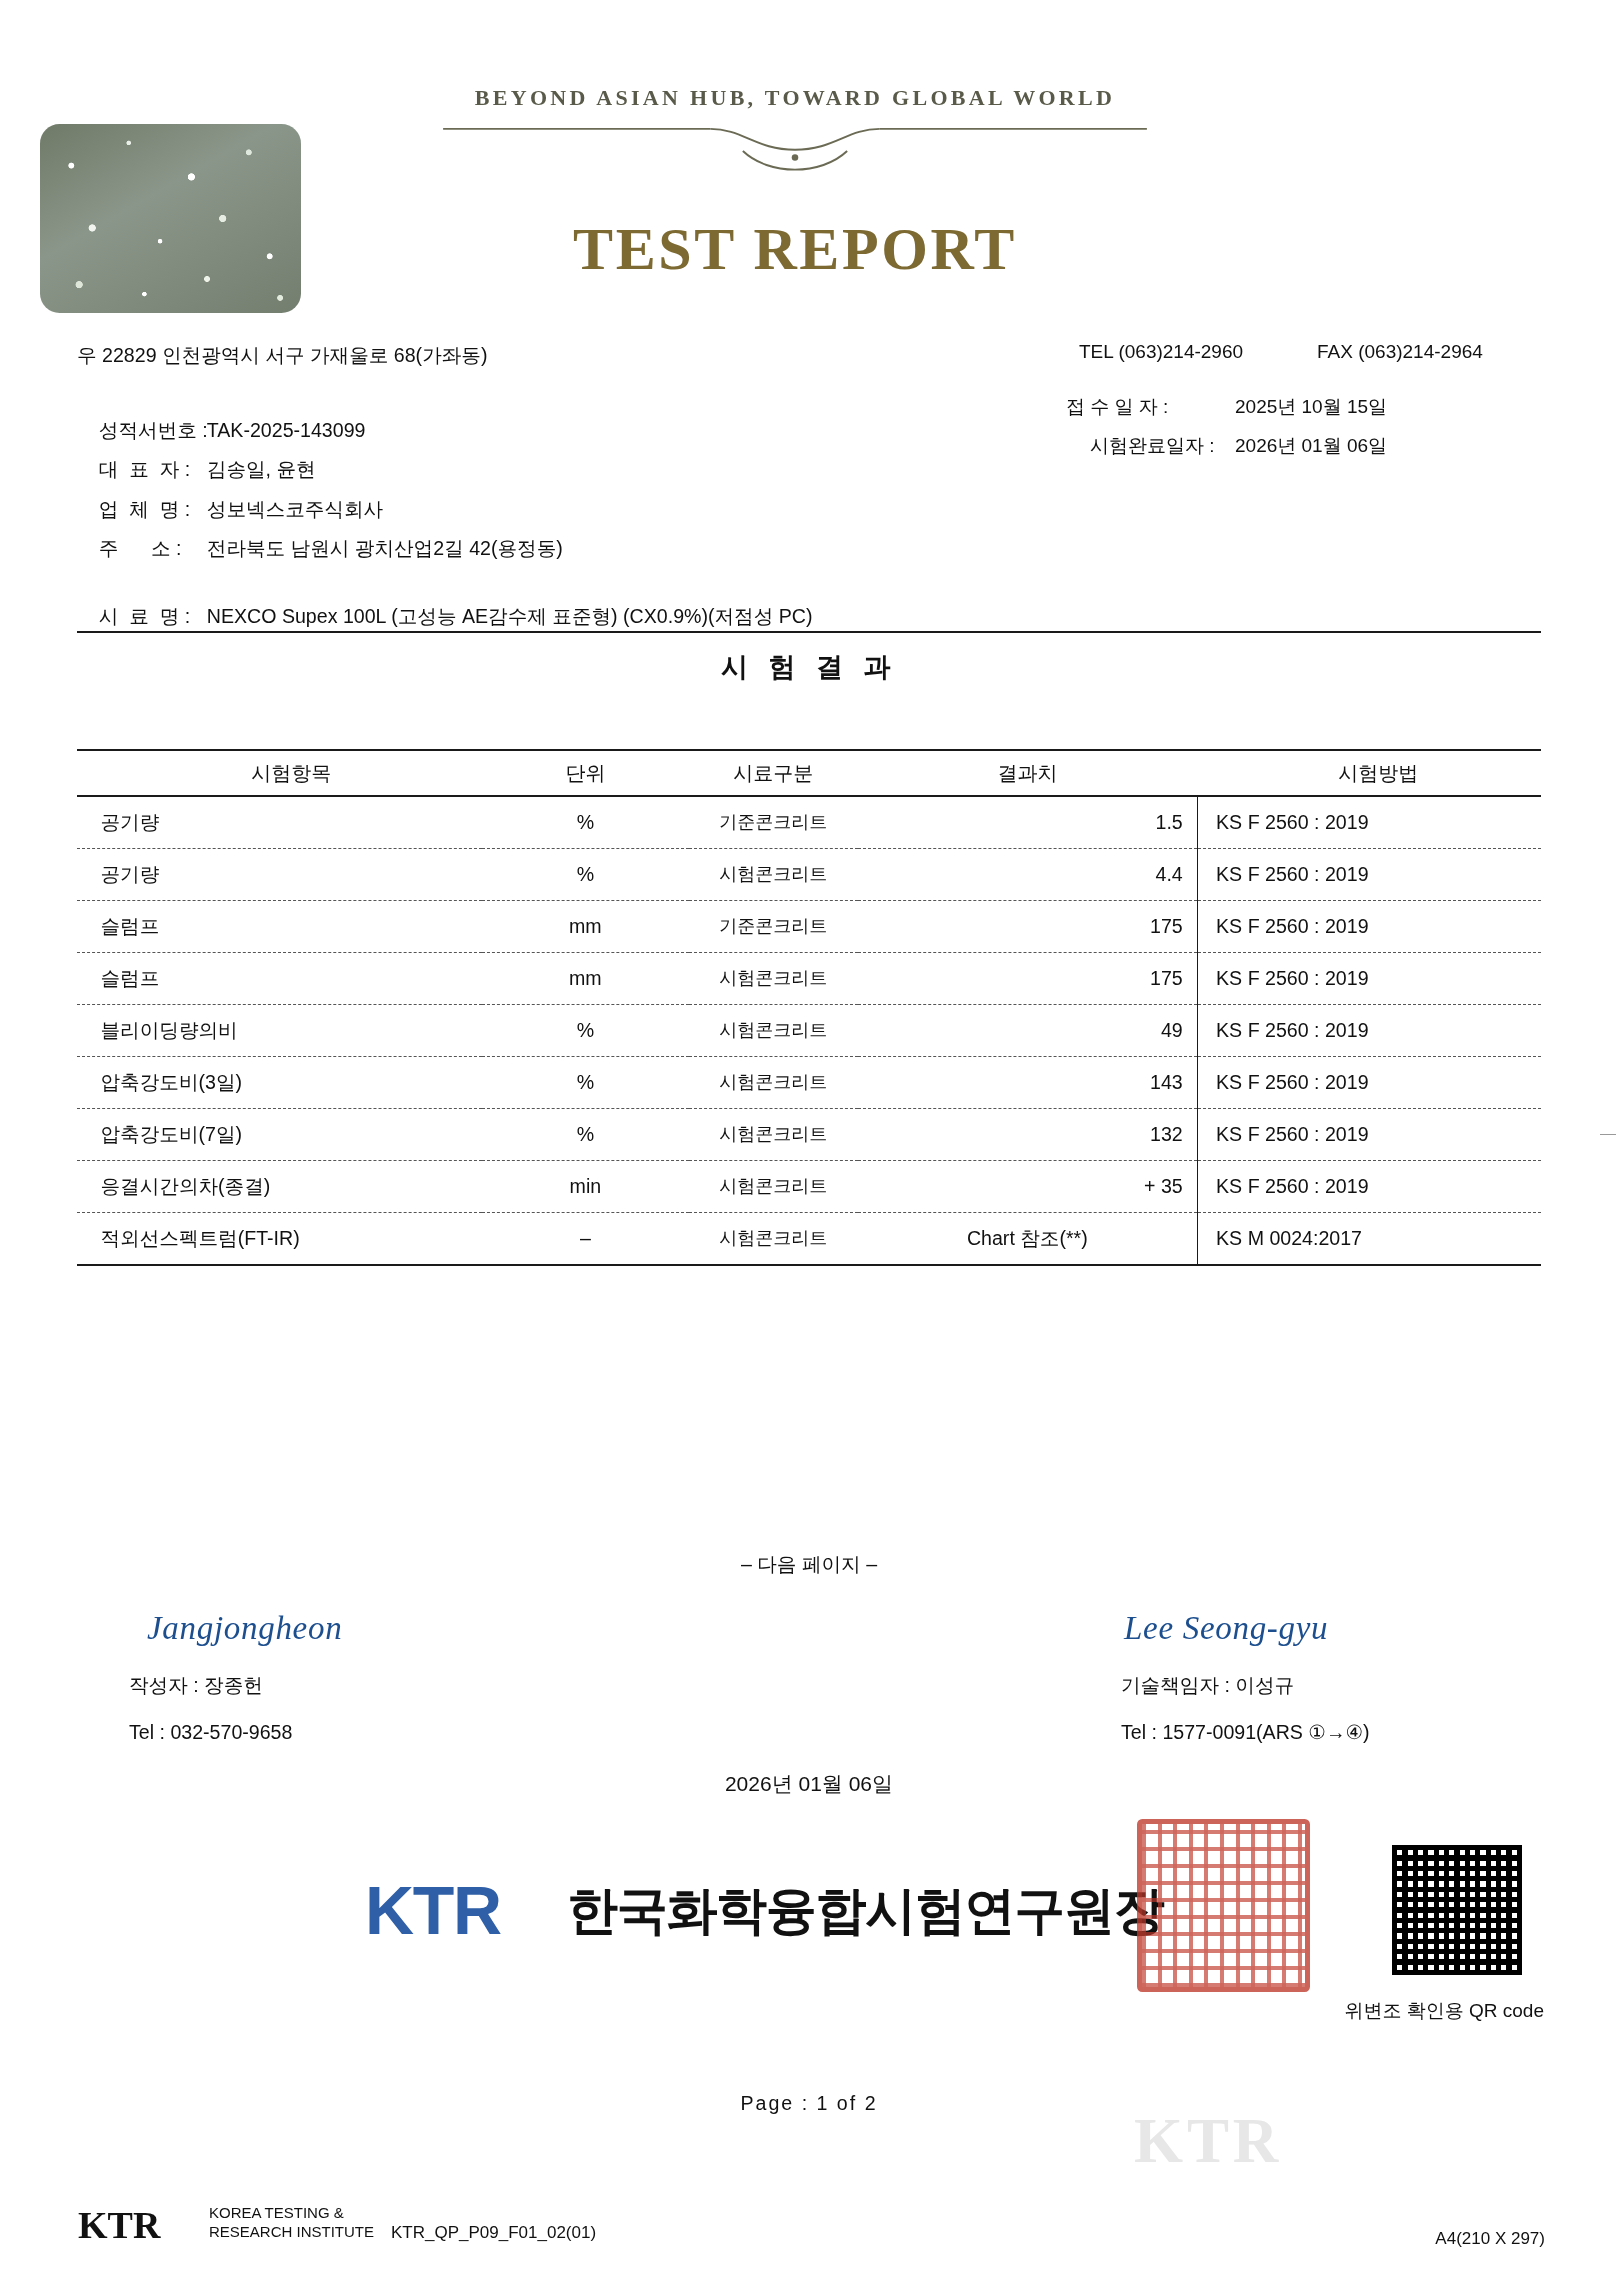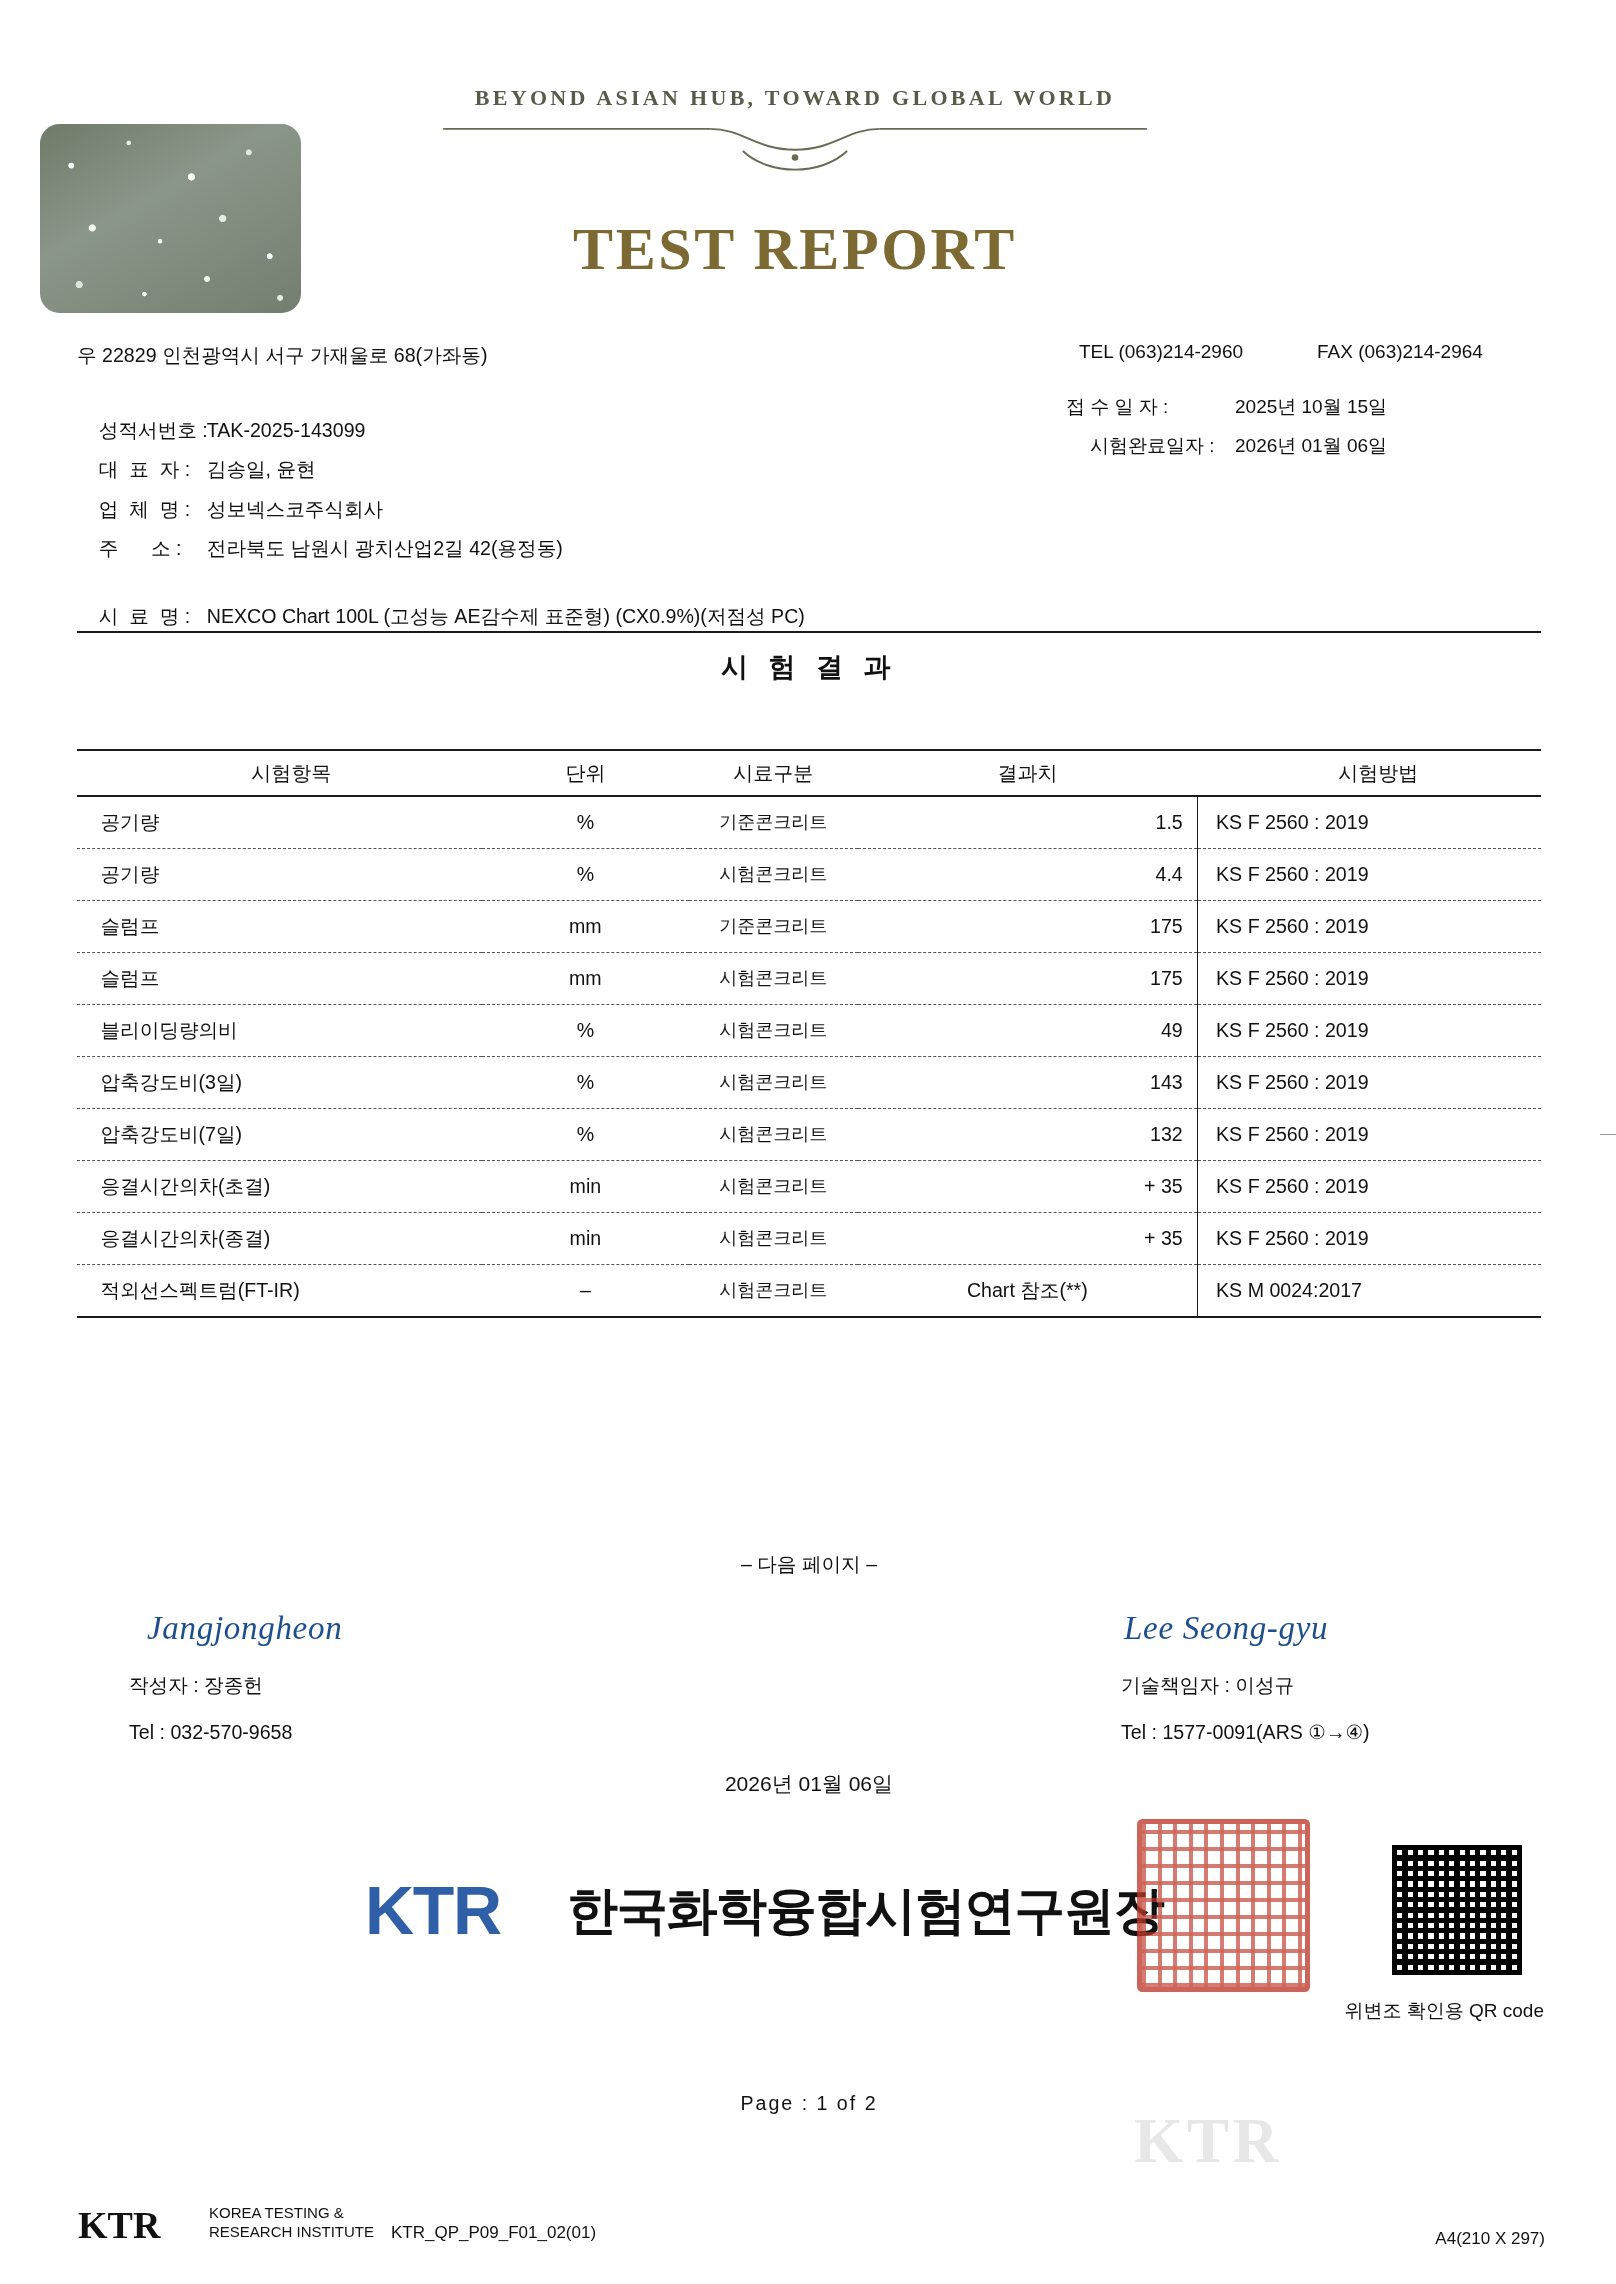--- a/index.html
+++ b/index.html
@@ -323,21 +323,21 @@
   <div class="addr-line" style="left:77px; top:433px;">
     <span class="lbl-col">대  표  자 :</span><span>김송일, 윤현</span>
   </div>
   <div class="addr-line" style="left:77px; top:473px;">
     <span class="lbl-col">업  체  명 :</span><span>성보넥스코주식회사</span>
   </div>
   <div class="addr-line" style="left:77px; top:512px;">
     <span class="lbl-col">주      소 :</span><span>전라북도 남원시 광치산업2길 42(용정동)</span>
   </div>
   <div class="addr-line" style="left:77px; top:580px;">
-    <span class="lbl-col">시  료  명 :</span><span>NEXCO Chart 100L (고성능 AE감수제 표준형) (CX0.9%)(저점성 PC)</span>
+    <span class="lbl-col">시  료  명 :</span><span>NEXCO Supex 100L (고성능 AE감수제 표준형) (CX0.9%)(저점성 PC)</span>
   </div>
 
   <div class="hr-thick" style="top:631px;"></div>
   <div class="section-title" style="top:649px;">시 험 결 과</div>
 
   <div class="side-tick"></div>
 
   <table class="results">
     <thead>
       <tr class="topline">
@@ -392,27 +392,20 @@
         <td class="c-method vsep-l">KS F 2560 : 2019</td>
       </tr>
       <tr>
         <td class="c-item">압축강도비(7일)</td>
         <td class="c-unit">%</td>
         <td class="c-spec">시험콘크리트</td>
         <td class="c-result">132</td>
         <td class="c-method vsep-l">KS F 2560 : 2019</td>
       </tr>
       <tr>
-        <td class="c-item">응결시간의차(초결)</td>
-        <td class="c-unit">min</td>
-        <td class="c-spec">시험콘크리트</td>
-        <td class="c-result">+ 35</td>
-        <td class="c-method vsep-l">KS F 2560 : 2019</td>
-      </tr>
-      <tr>
         <td class="c-item">응결시간의차(종결)</td>
         <td class="c-unit">min</td>
         <td class="c-spec">시험콘크리트</td>
         <td class="c-result">+ 35</td>
         <td class="c-method vsep-l">KS F 2560 : 2019</td>
       </tr>
       <tr>
         <td class="c-item">적외선스펙트럼(FT-IR)</td>
         <td class="c-unit">–</td>
         <td class="c-spec">시험콘크리트</td>

